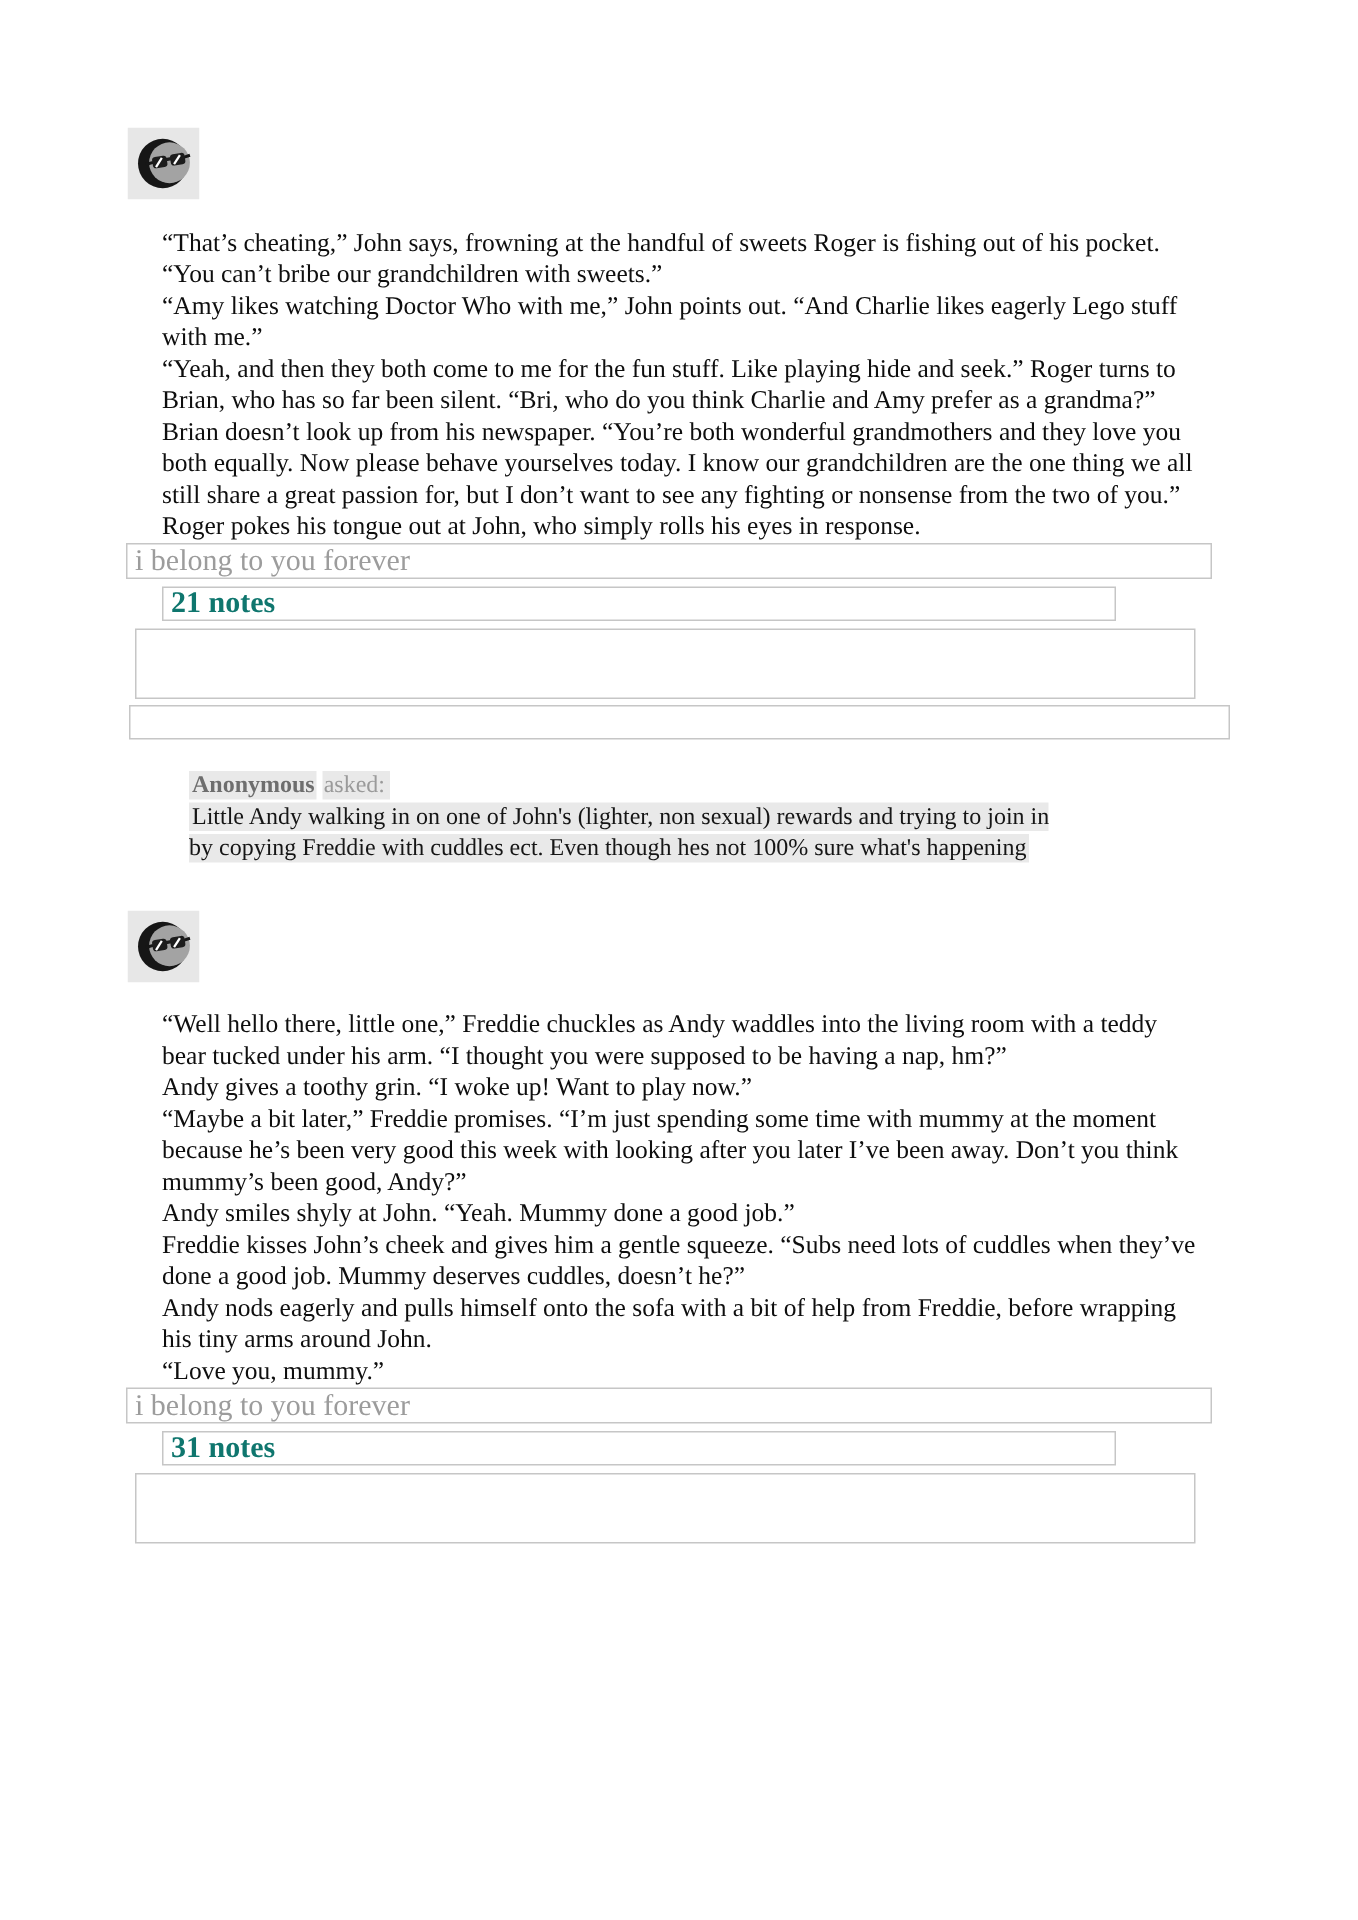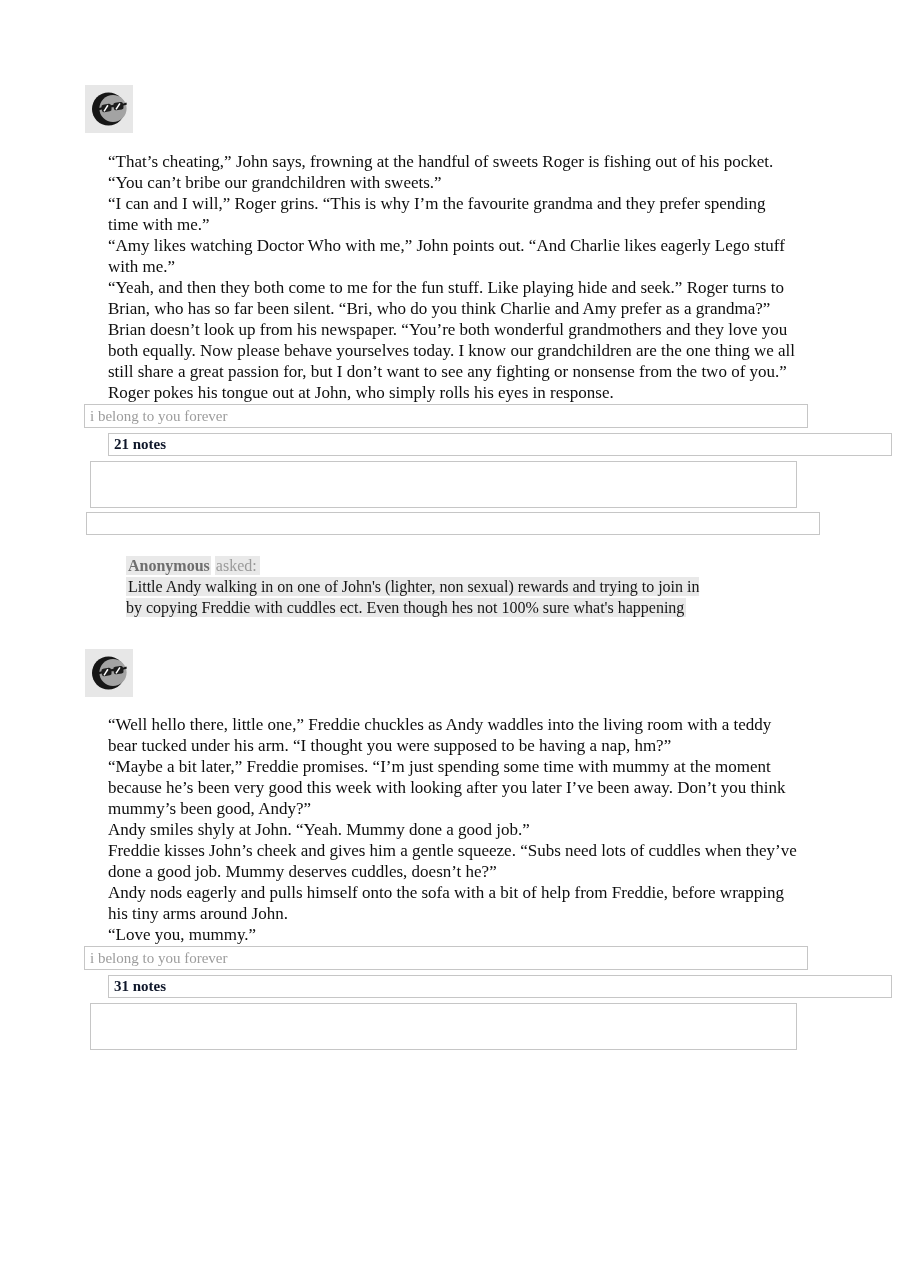--- a/index.html
+++ b/index.html
@@ -28,36 +28,36 @@
     line-height: 21px;
   }
   .post-text p { margin: 0; padding: 0; }
 
   .box {
     border: 1px solid #c6c6c6;
     background: #ffffff;
     display: flex;
     align-items: center;
     box-sizing: border-box;
-    font-size: 15px;
+    font-size: 20px;
   }
   .tag-box {
     margin: 1px 0 0 -1px;
     width: 724px;
     height: 24px;
     padding-left: 5px;
     color: #9c9c9c;
     cursor: pointer;
   }
   .notes-box {
     margin: 5px 0 0 23px;
-    width: 784px;
+    width: 636px;
     height: 23px;
     padding-left: 5px;
-    color: #0f172a;
+    color: #0f766e;
     font-weight: bold;
     cursor: pointer;
   }
   .embed-tall {
     margin: 5px 0 0 5px;
     width: 707px;
     height: 47px;
   }
   .embed-wide {
     margin: 4px 0 0 1px;
@@ -108,21 +108,20 @@
           <rect x="28.6" y="18.5" width="9.8" height="7.6" rx="2.2" fill="#1c1c1c"></rect>
           <rect x="25.8" y="20.2" width="3.4" height="2.2" fill="#1c1c1c"></rect>
           <path d="M18.4 25.2 L23.2 19.8" stroke="#ffffff" stroke-width="1.5"></path>
           <path d="M30.6 25.2 L35.4 19.8" stroke="#ffffff" stroke-width="1.5"></path>
         </g>
       </svg>
     </a>
 
     <div class="post-text">
       <p>“That’s cheating,” John says, frowning at the handful of sweets Roger is fishing out of his pocket. “You can’t bribe our grandchildren with sweets.”</p>
-      <p>“I can and I will,” Roger grins. “This is why I’m the favourite grandma and they prefer spending time with me.”</p>
       <p>“Amy likes watching Doctor Who with me,” John points out. “And Charlie likes eagerly Lego stuff with me.”</p>
       <p>“Yeah, and then they both come to me for the fun stuff. Like playing hide and seek.” Roger turns to Brian, who has so far been silent. “Bri, who do you think Charlie and Amy prefer as a grandma?”</p>
       <p>Brian doesn’t look up from his newspaper. “You’re both wonderful grandmothers and they love you both equally. Now please behave yourselves today. I know our grandchildren are the one thing we all still share a great passion for, but I don’t want to see any fighting or nonsense from the two of you.”</p>
       <p>Roger pokes his tongue out at John, who simply rolls his eyes in response.</p>
     </div>
 
     <div class="box tag-box">
       <span>i belong to you forever</span>
     </div>
     <div class="box notes-box">
@@ -150,20 +149,21 @@
           <rect x="28.6" y="18.5" width="9.8" height="7.6" rx="2.2" fill="#1c1c1c"></rect>
           <rect x="25.8" y="20.2" width="3.4" height="2.2" fill="#1c1c1c"></rect>
           <path d="M18.4 25.2 L23.2 19.8" stroke="#ffffff" stroke-width="1.5"></path>
           <path d="M30.6 25.2 L35.4 19.8" stroke="#ffffff" stroke-width="1.5"></path>
         </g>
       </svg>
     </a>
 
     <div class="post-text" style="margin-top:17px;">
       <p>“Well hello there, little one,” Freddie chuckles as Andy waddles into the living room with a teddy bear tucked under his arm. “I thought you were supposed to be having a nap, hm?”</p>
+      <p>Andy gives a toothy grin. “I woke up! Want to play now.”</p>
       <p>“Maybe a bit later,” Freddie promises. “I’m just spending some time with mummy at the moment because he’s been very good this week with looking after you later I’ve been away. Don’t you think mummy’s been good, Andy?”</p>
       <p>Andy smiles shyly at John. “Yeah. Mummy done a good job.”</p>
       <p>Freddie kisses John’s cheek and gives him a gentle squeeze. “Subs need lots of cuddles when they’ve done a good job. Mummy deserves cuddles, doesn’t he?”</p>
       <p>Andy nods eagerly and pulls himself onto the sofa with a bit of help from Freddie, before wrapping his tiny arms around John.</p>
       <p>“Love you, mummy.”</p>
     </div>
 
     <div class="box tag-box">
       <span>i belong to you forever</span>
     </div>

